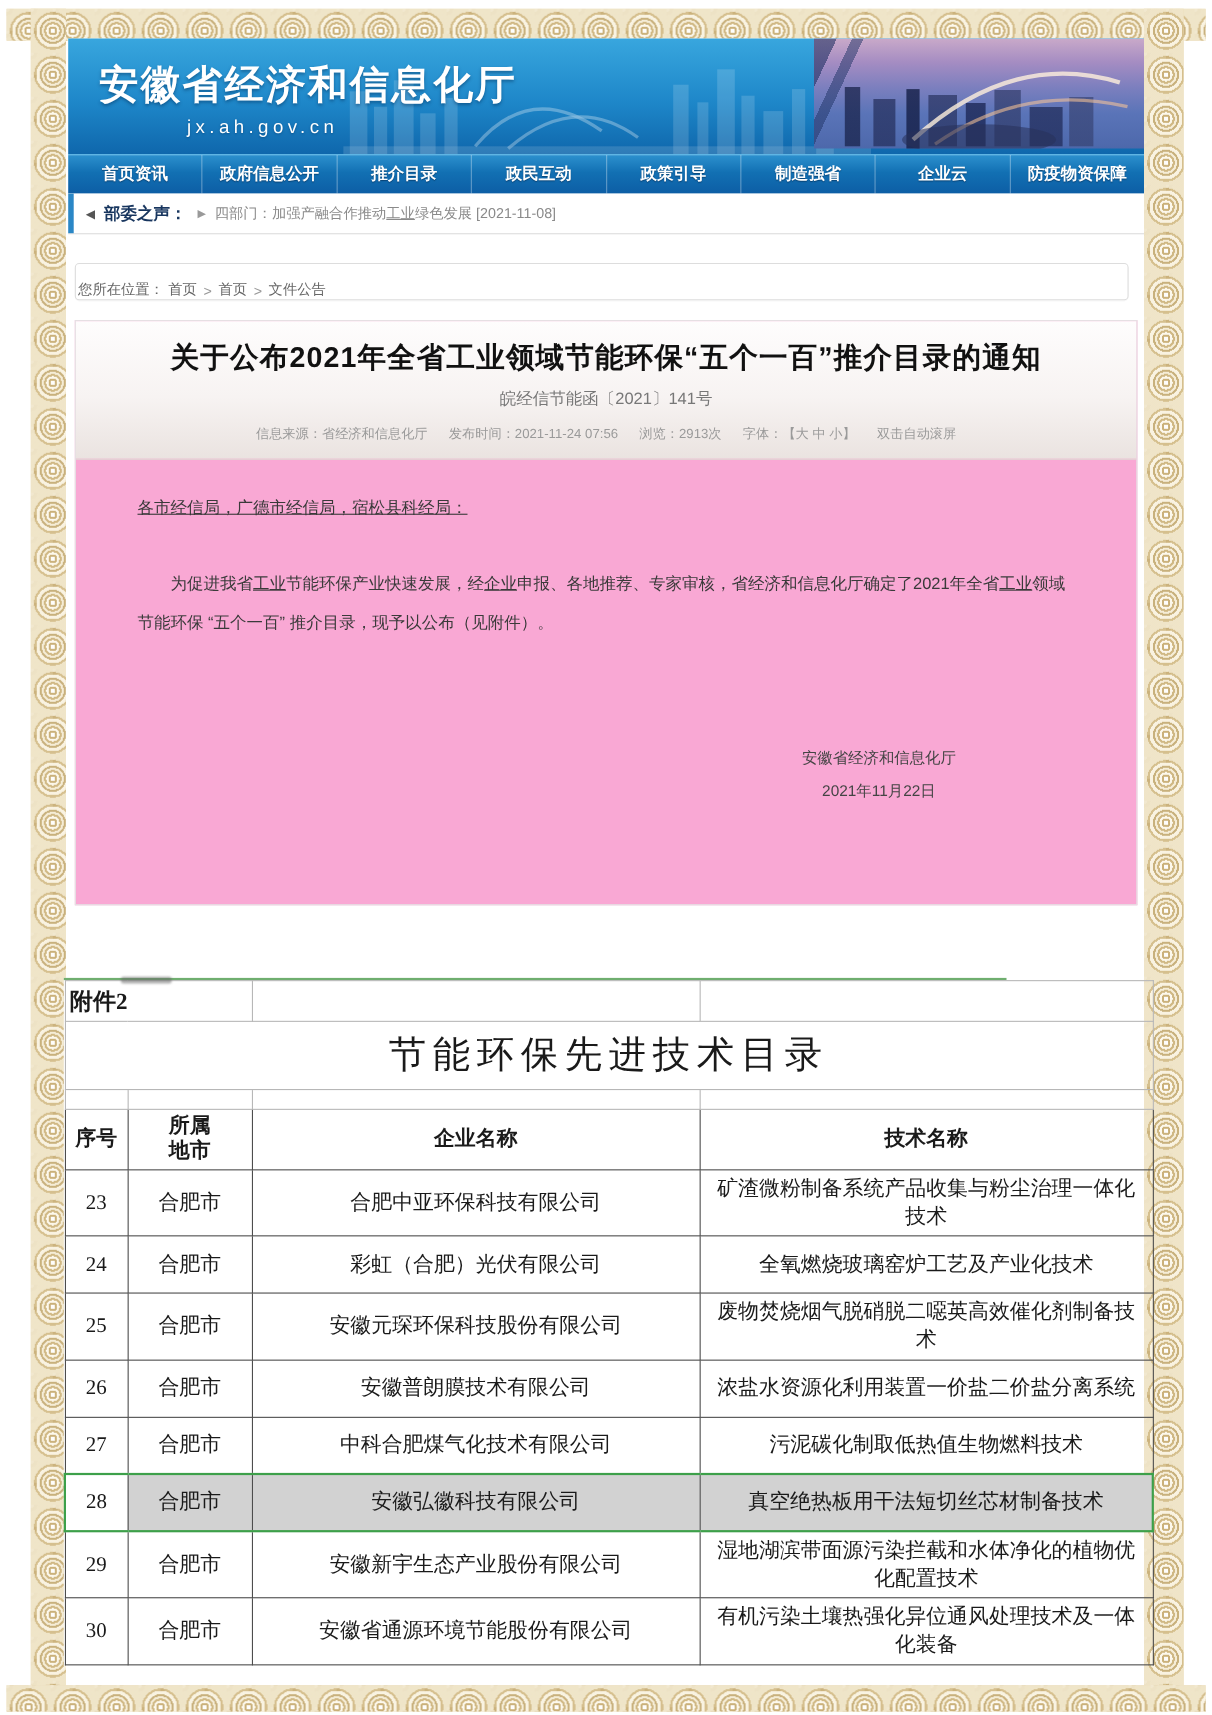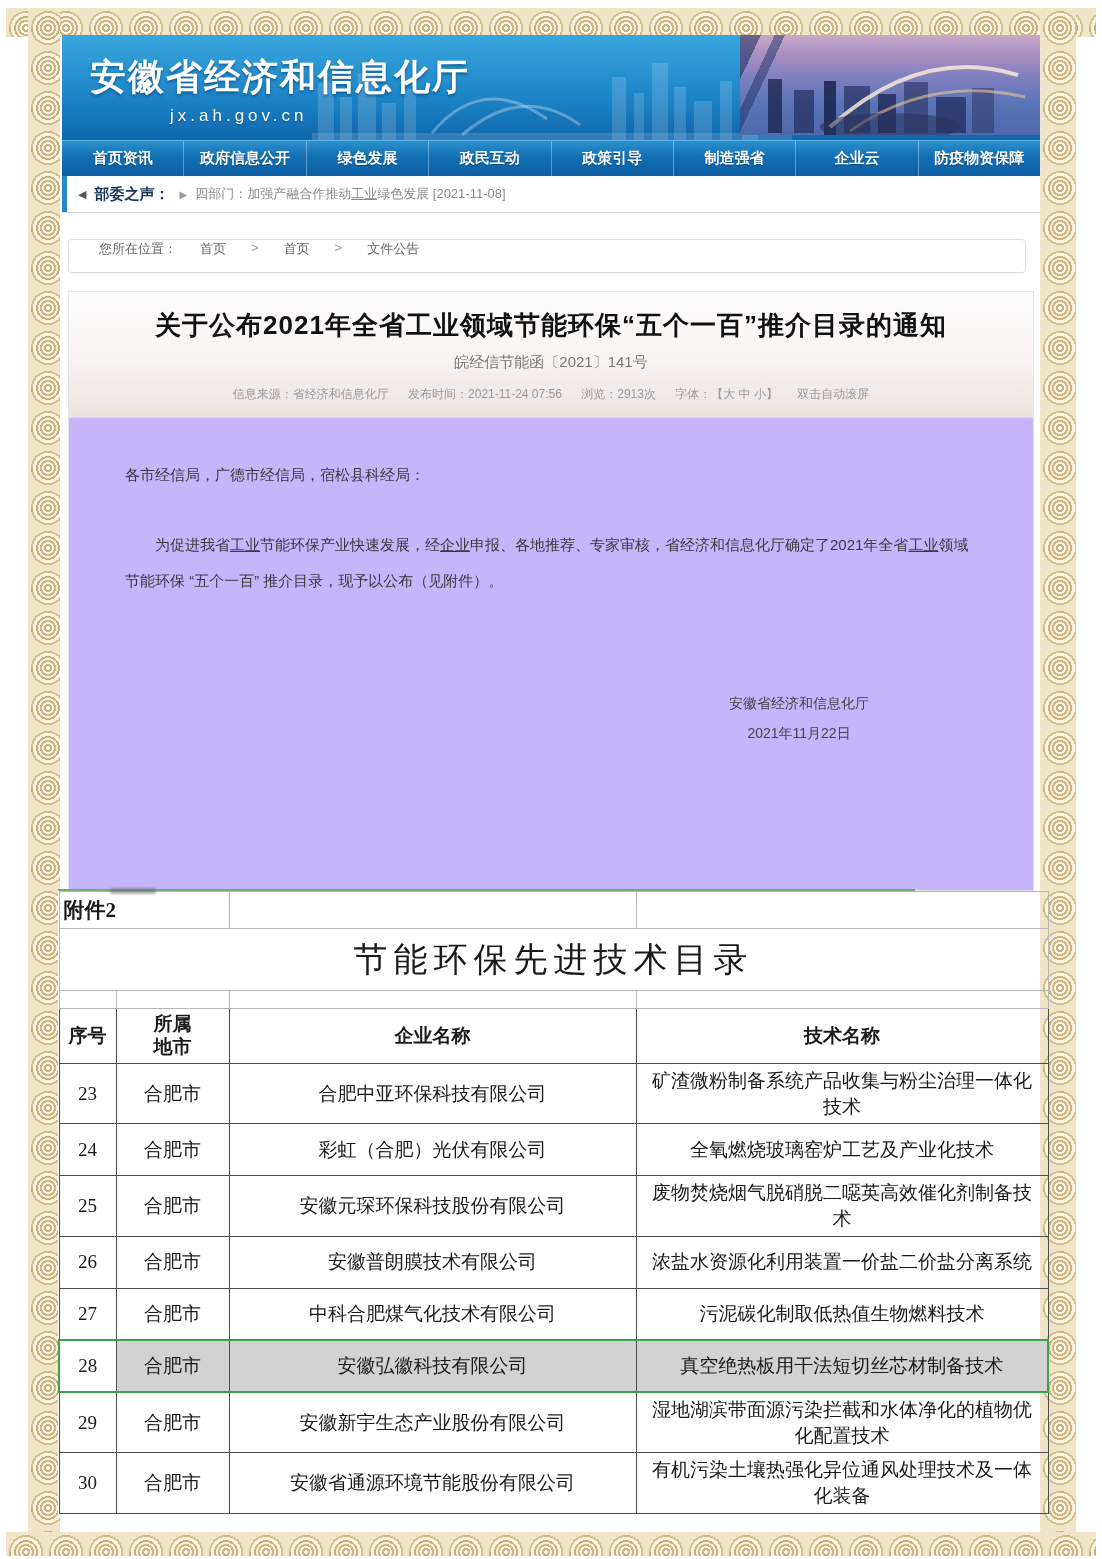--- a/index.html
+++ b/index.html
@@ -64,34 +64,34 @@
   .ticker { position:relative; height:37px; background:#fff; border-bottom:1px solid #dcdcdc;
             display:flex; align-items:center; padding-left:16px; }
   .ticker-accent { position:absolute; left:0; top:0; width:5px; height:100%; background:#2a87c6; }
   .ticker-prev { color:#555; font-size:11px; margin-right:8px; }
   .ticker-label { color:#17355e; font-size:15px; font-weight:bold; margin-right:10px;font-family:Liberation Serif, serif; }
   .ticker-next { color:#999; font-size:10px; margin-right:8px; }
   .ticker-text { color:#8a8a8a; font-size:13px; }
   .kw { text-decoration:underline; }
 
   .crumbbox { margin:26px 14px 0 6px; border:1px solid #ddd; border-radius:4px;
-              height:34px; display:flex; align-items:flex-start; padding-left:30px;
-              font-size:13px; color:#666; background:#fff; box-shadow:0 1px 0 rgba(0,0,0,.03);gap:19px; }
+              height:34px; display:flex; align-items:flex-end; padding-left:2px;
+              font-size:13px; color:#666; background:#fff; box-shadow:0 1px 0 rgba(0,0,0,.03); }
   .crumbbox a { color:#666; text-decoration:none; margin:0 4px; cursor:pointer; }
   .crumb-sep { color:#999; margin:0 2px; }
 
-  .docpanel { margin:18px 6px 0 6px; border:1px solid #e4e4e4; background:#c4b5fd; height:600px; }
+  .docpanel { margin:18px 6px 0 6px; border:1px solid #e4e4e4; background:#f9a8d4; height:532px; }
   .doc-titleband { background:linear-gradient(180deg,#fefdfd 0%, #f7f3f2 55%, #eae3e0 100%);
                    border-bottom:1px solid #e0d8d4; padding:16px 20px 14px; text-align:center; }
   .doc-title { font-size:26px; font-weight:bold; color:#111; letter-spacing:1px; }
   .doc-number { font-size:15px; color:#777; margin-top:10px; }
   .doc-meta { font-size:12px; color:#9a9a9a; margin-top:14px; }
   .doc-meta span { margin:0 8px; }
   .doc-body { padding:30px 56px 0; font-size:15px; color:#3a3a3a; }
-  .doc-greeting { margin-top:18px; }
+  .doc-greeting { margin-top:4px;text-decoration:underline; }
   .doc-para { margin-top:42px; line-height:2.4; text-indent:2em; }
   .attach { margin-top:58px; display:flex; }
   .attach-label { white-space:nowrap; }
   .attach-list div { margin-bottom:16px; cursor:pointer; }
   .attach-list div:first-child { display:inline; }
   .sig-block { margin:96px 108px 0 auto; width:max-content; text-align:center;
                font-size:14px; color:#444; }
   .sig-date { margin-top:12px; }
 
   
@@ -157,21 +157,21 @@
       </div>
       <div class="logo-block">
         <div class="logo-title">安徽省经济和信息化厅</div>
         <div class="logo-url">jx.ah.gov.cn</div>
       </div>
     </div>
 
     <div class="nav">
       <div class="nav-item">首页资讯</div>
       <div class="nav-item">政府信息公开</div>
-      <div class="nav-item">绿色发展</div>
+      <div class="nav-item">推介目录</div>
       <div class="nav-item">政民互动</div>
       <div class="nav-item">政策引导</div>
       <div class="nav-item">制造强省</div>
       <div class="nav-item">企业云</div>
       <div class="nav-item">防疫物资保障</div>
     </div>
 
     <div class="ticker">
       <div class="ticker-accent"></div>
       <span class="ticker-prev">◀</span>

